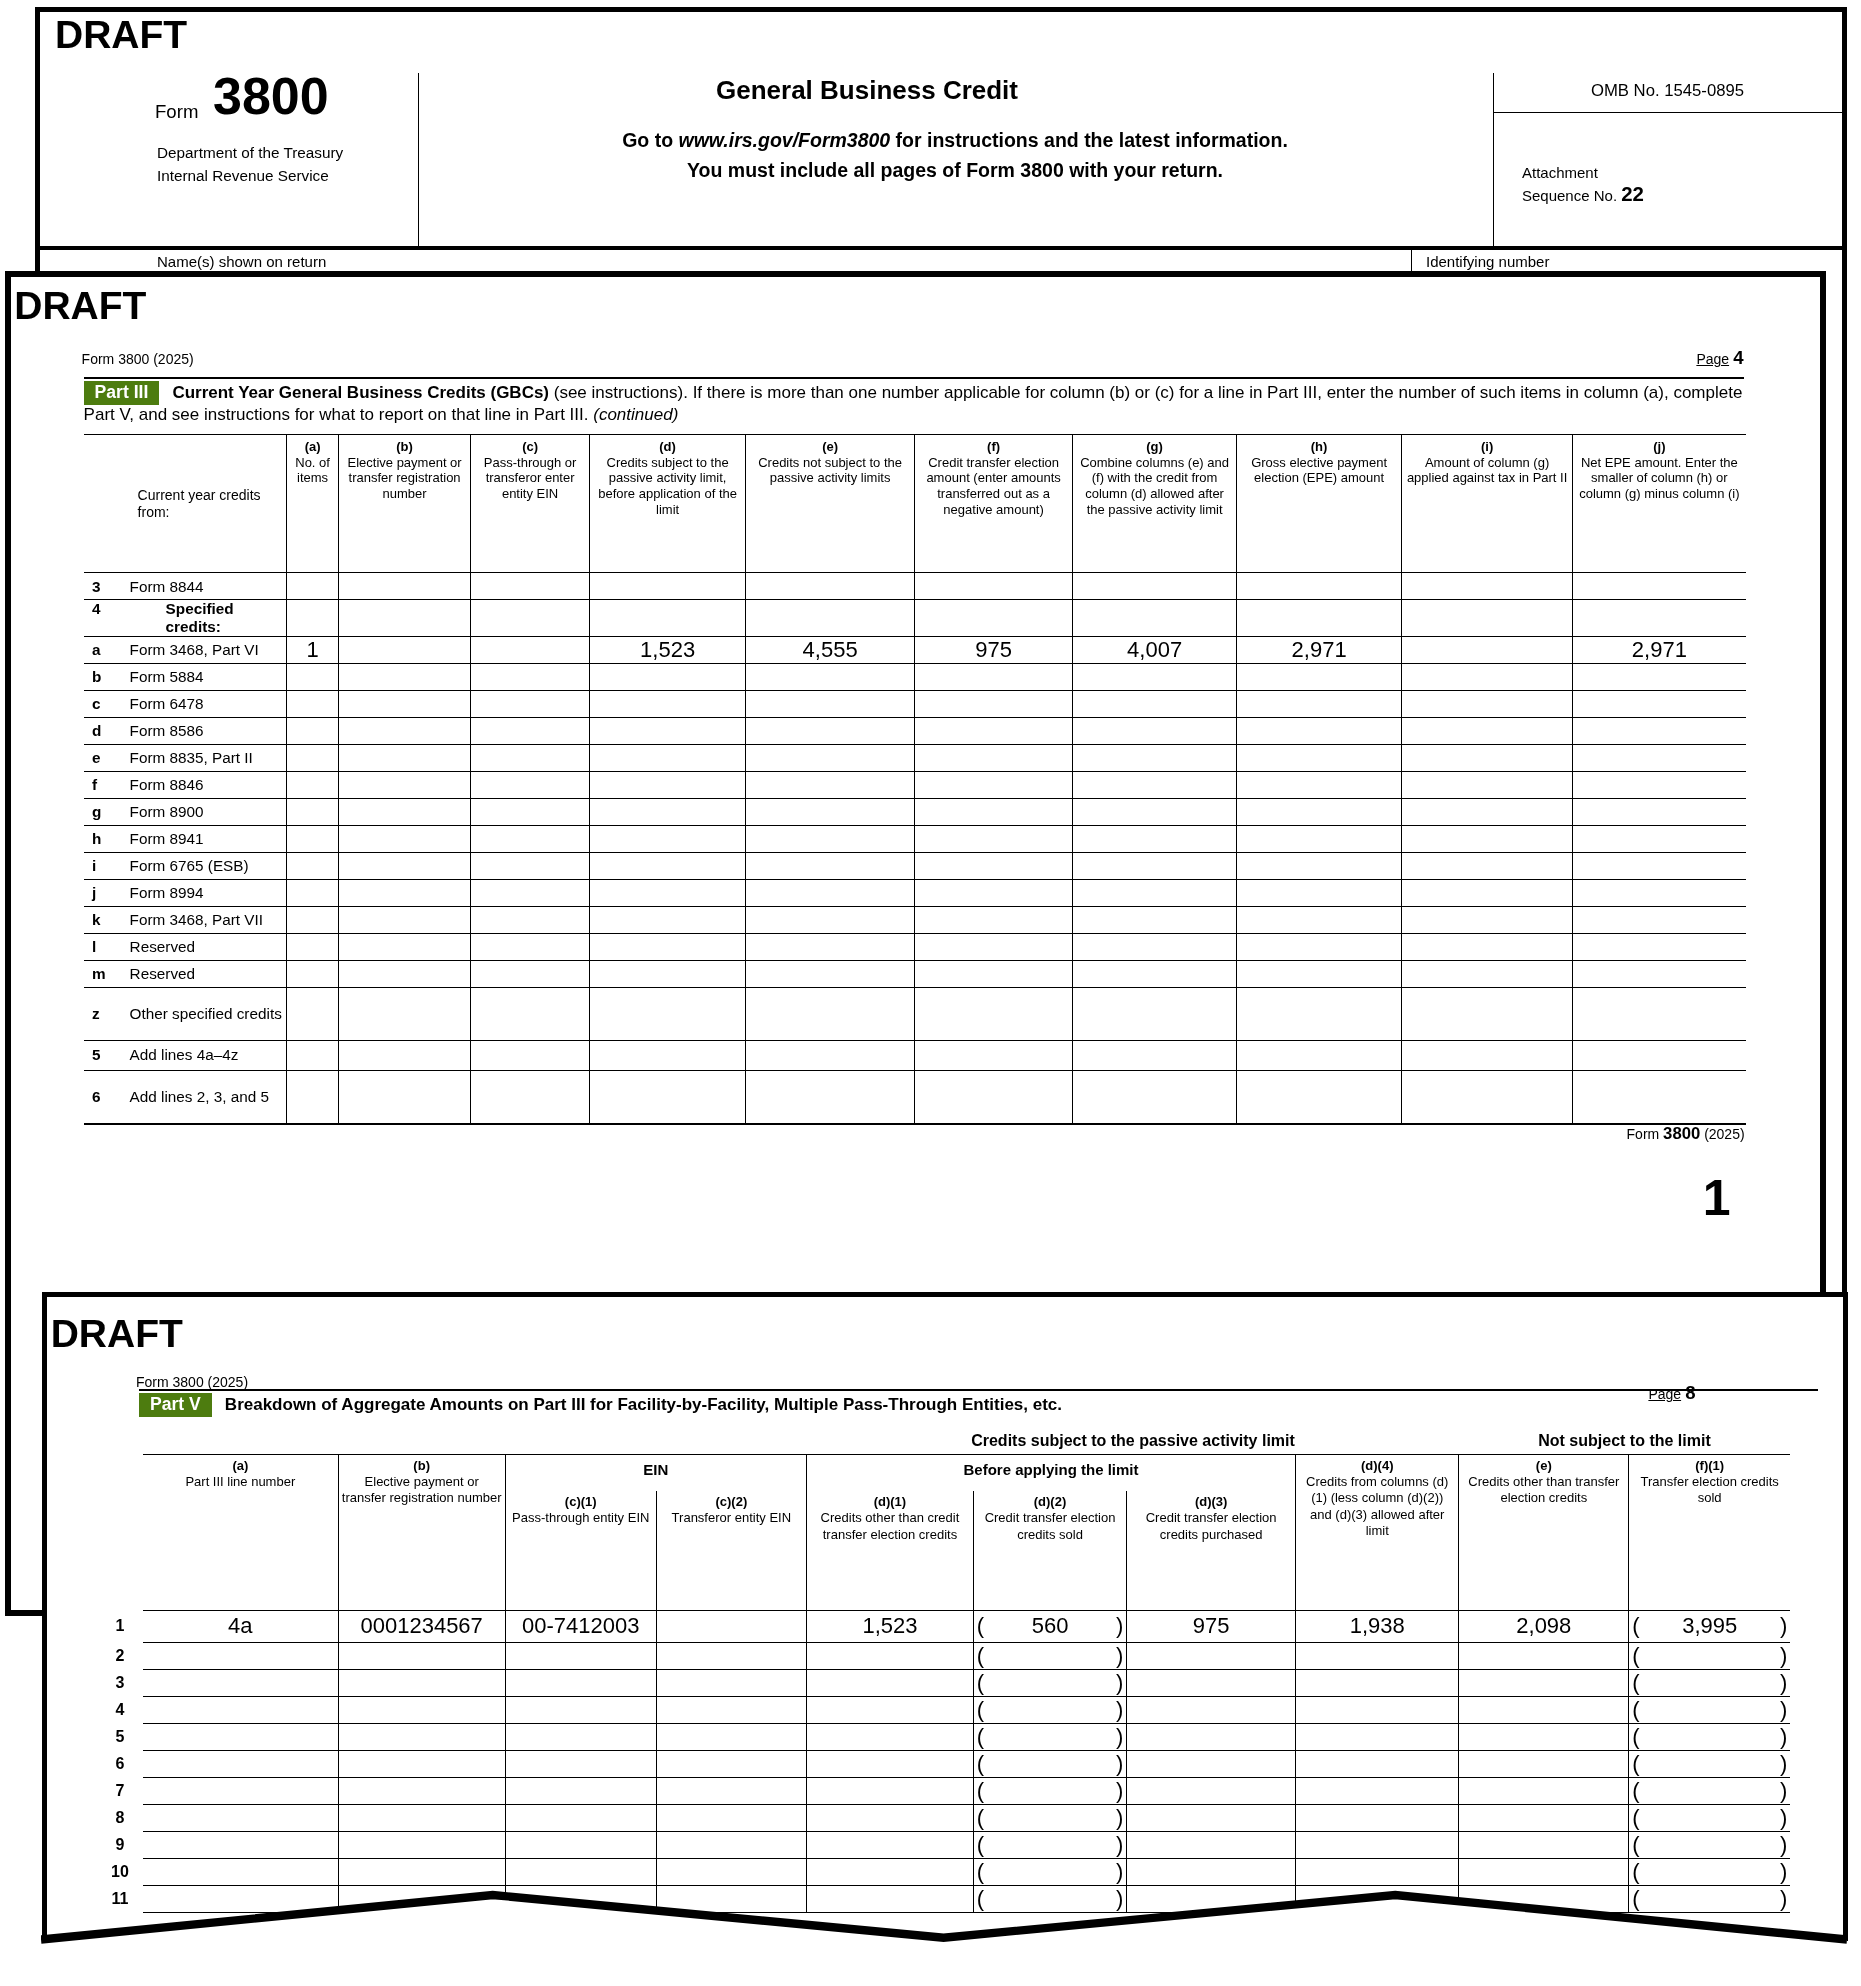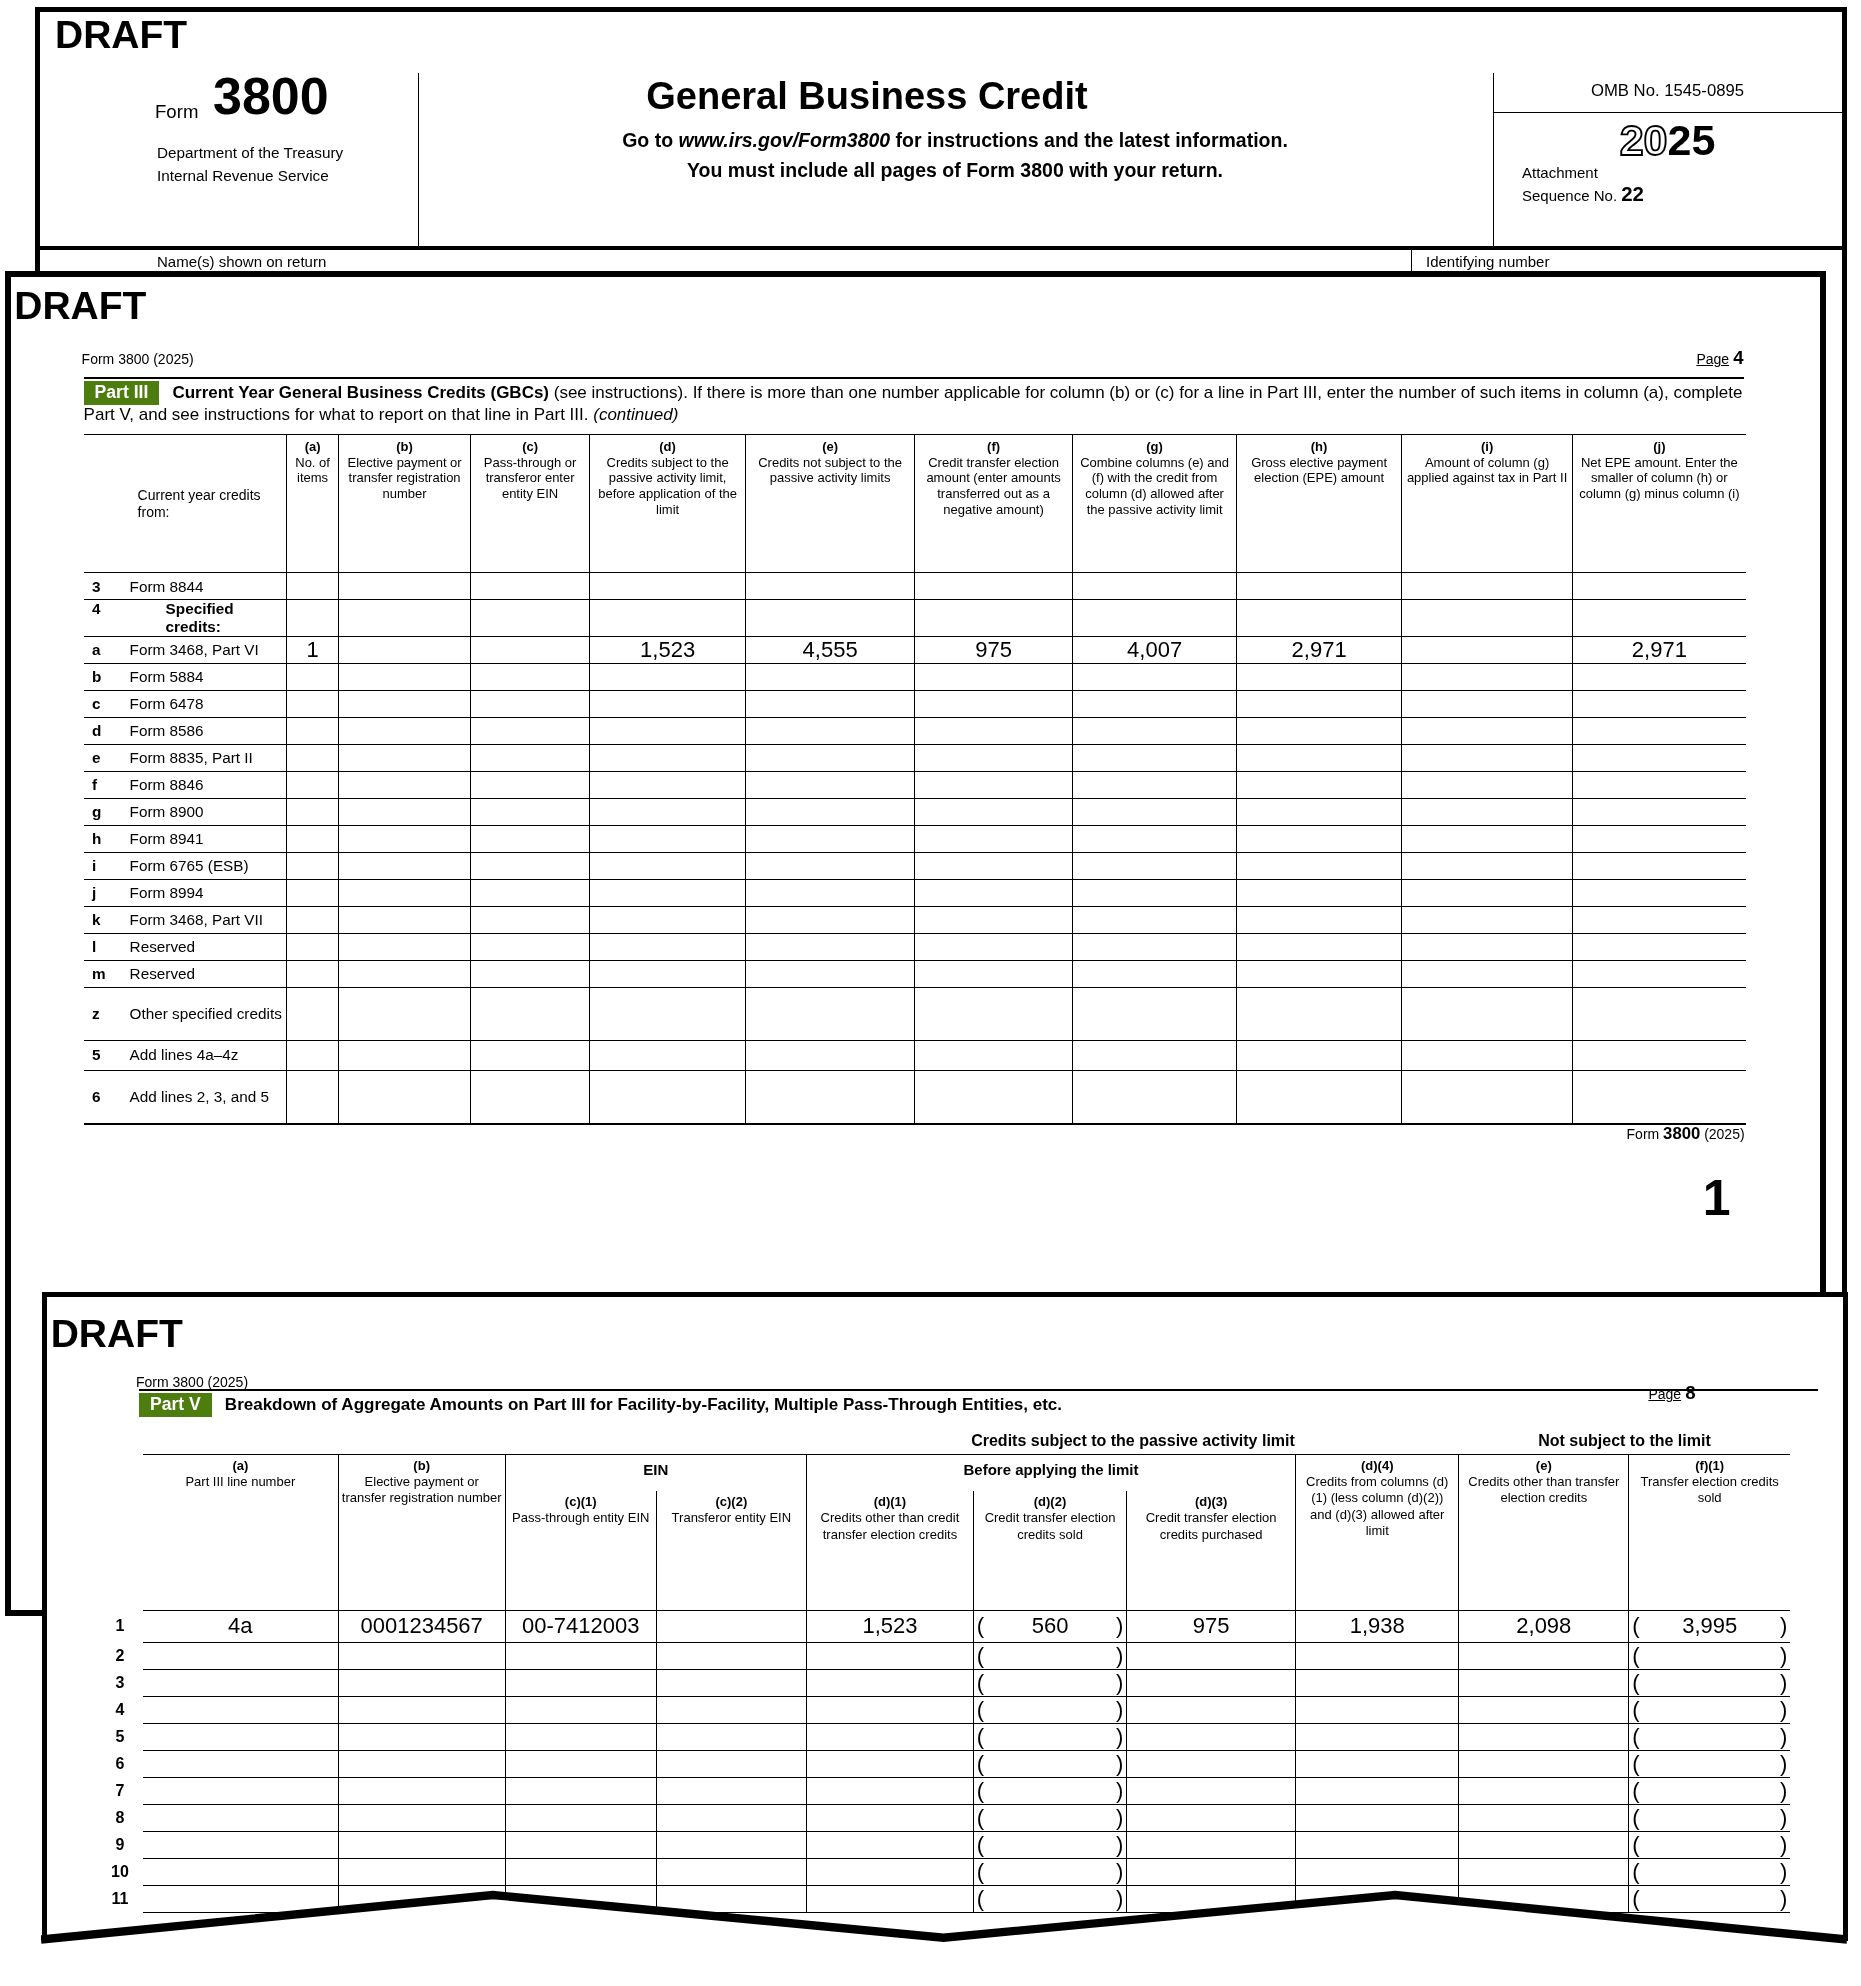--- a/index.html
+++ b/index.html
@@ -58,32 +58,29 @@
 <div class="page" id="page1">
   <div class="abs draft" style="left:15px;top:0.9px;">DRAFT</div>
 
   <div class="abs" style="left:115px;top:89px;font-size:18.6px;">Form</div>
   <div class="abs b" style="left:173px;top:54px;font-size:52px;">3800</div>
   <div class="abs" style="left:117px;top:132px;font-size:15.3px;">Department of the Treasury</div>
   <div class="abs" style="left:117px;top:155px;font-size:15.3px;">Internal Revenue Service</div>
 
   <div class="vline" style="left:378px;top:61px;height:174px;"></div>
 
-  <div class="abs b" style="left:378px;top:63px;width:898px;text-align:center;font-size:38px;">General Business Credit</div>
+  <div class="abs b" style="left:378px;top:63px;width:898px;text-align:center;font-size:26px;">General Business Credit</div>
   <div class="abs b" style="left:378px;top:117px;width:1074px;text-align:center;font-size:19.5px;">
     <span>Go to </span><span class="i">www.irs.gov/Form3800</span><span> for instructions and the latest information.</span>
   </div>
   <div class="abs b" style="left:378px;top:147px;width:1074px;text-align:center;font-size:19.5px;">You must include all pages of Form 3800 with your return.</div>
 
   <div class="vline" style="left:1453px;top:61px;height:174px;"></div>
   <div class="abs" style="left:1453px;top:69px;width:349px;text-align:center;font-size:16.7px;">OMB No. 1545-0895</div>
   <div class="hline" style="left:1453px;top:100px;width:349px;"></div>
-  <div class="abs" style="left:1453px;top:104px;width:349px;text-align:center;font-size:43px;font-weight:bold;">
-    <span class="yr-outline">20</span><span>25</span>
-  </div>
   <div class="abs" style="left:1482px;top:152px;font-size:15px;">Attachment</div>
   <div class="abs" style="left:1482px;top:171px;font-size:15px;">
     <span>Sequence No.</span>
     <span class="b" style="font-size:20.4px;">22</span>
   </div>
 
   <div class="abs" style="left:0;top:234px;right:0;height:3.7px;background:#000;"></div>
   <div class="abs" style="left:117px;top:241px;font-size:15px;">Name(s) shown on return</div>
   <div class="vline" style="left:1371px;top:237px;height:37px;"></div>
   <div class="abs" style="left:1386px;top:241px;font-size:15px;">Identifying number</div>

